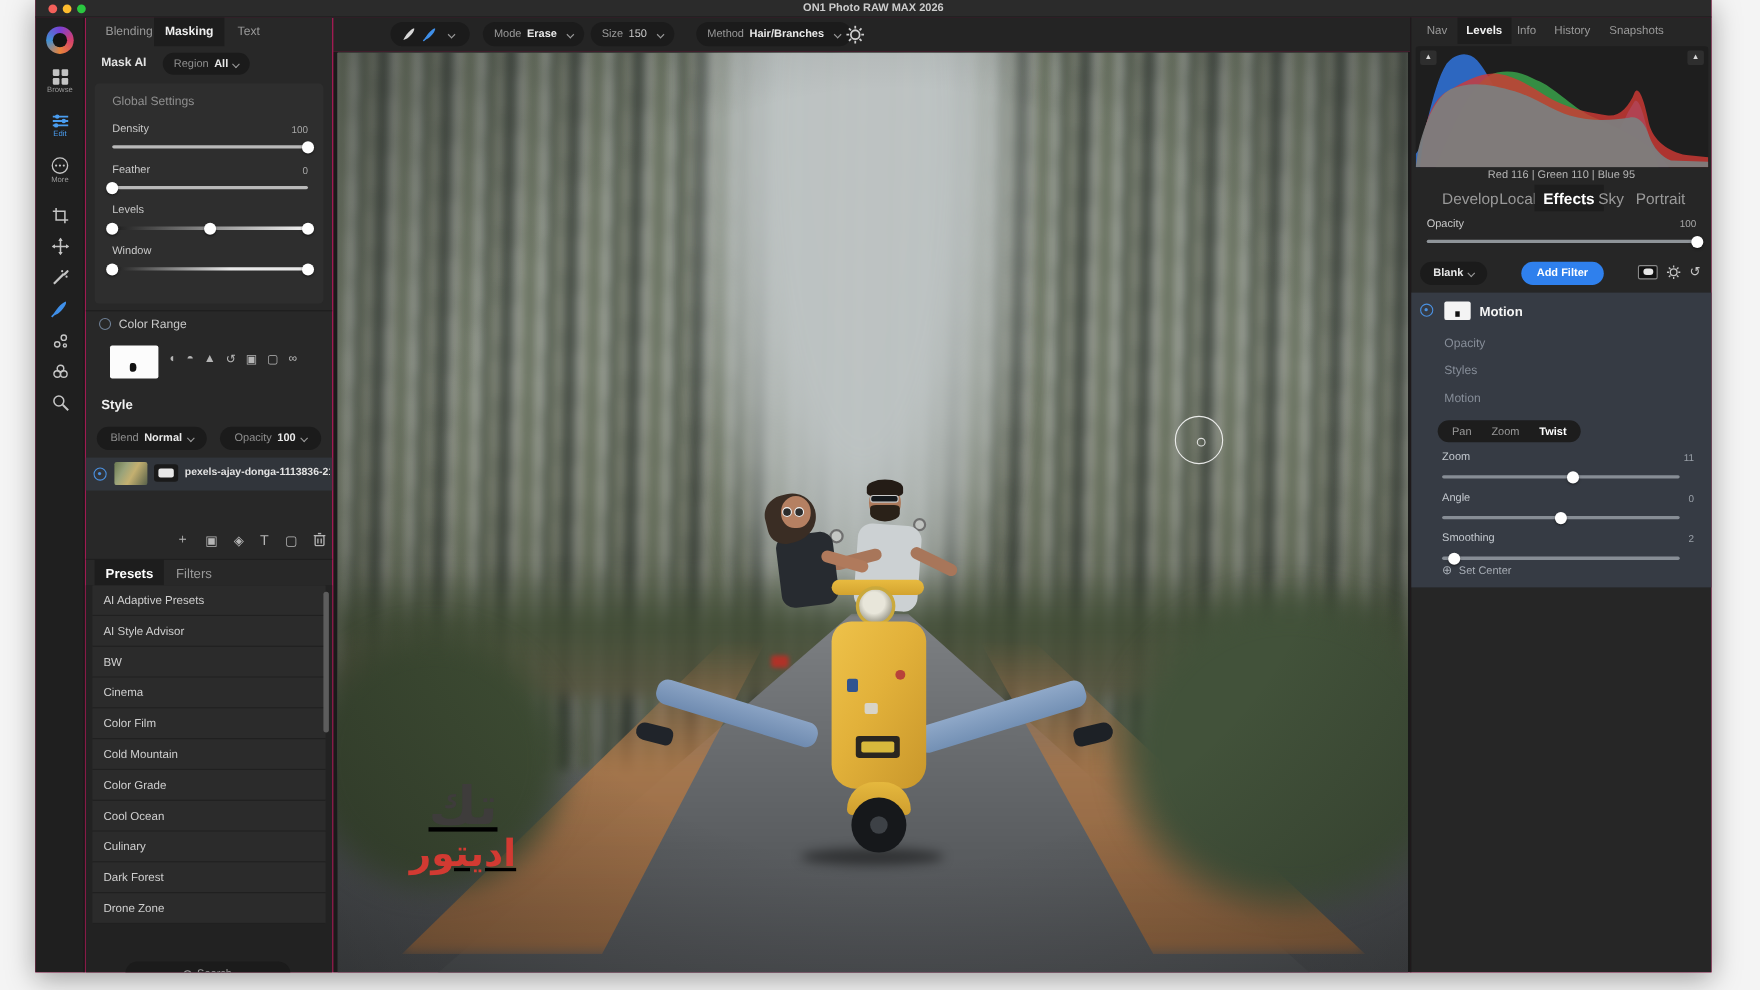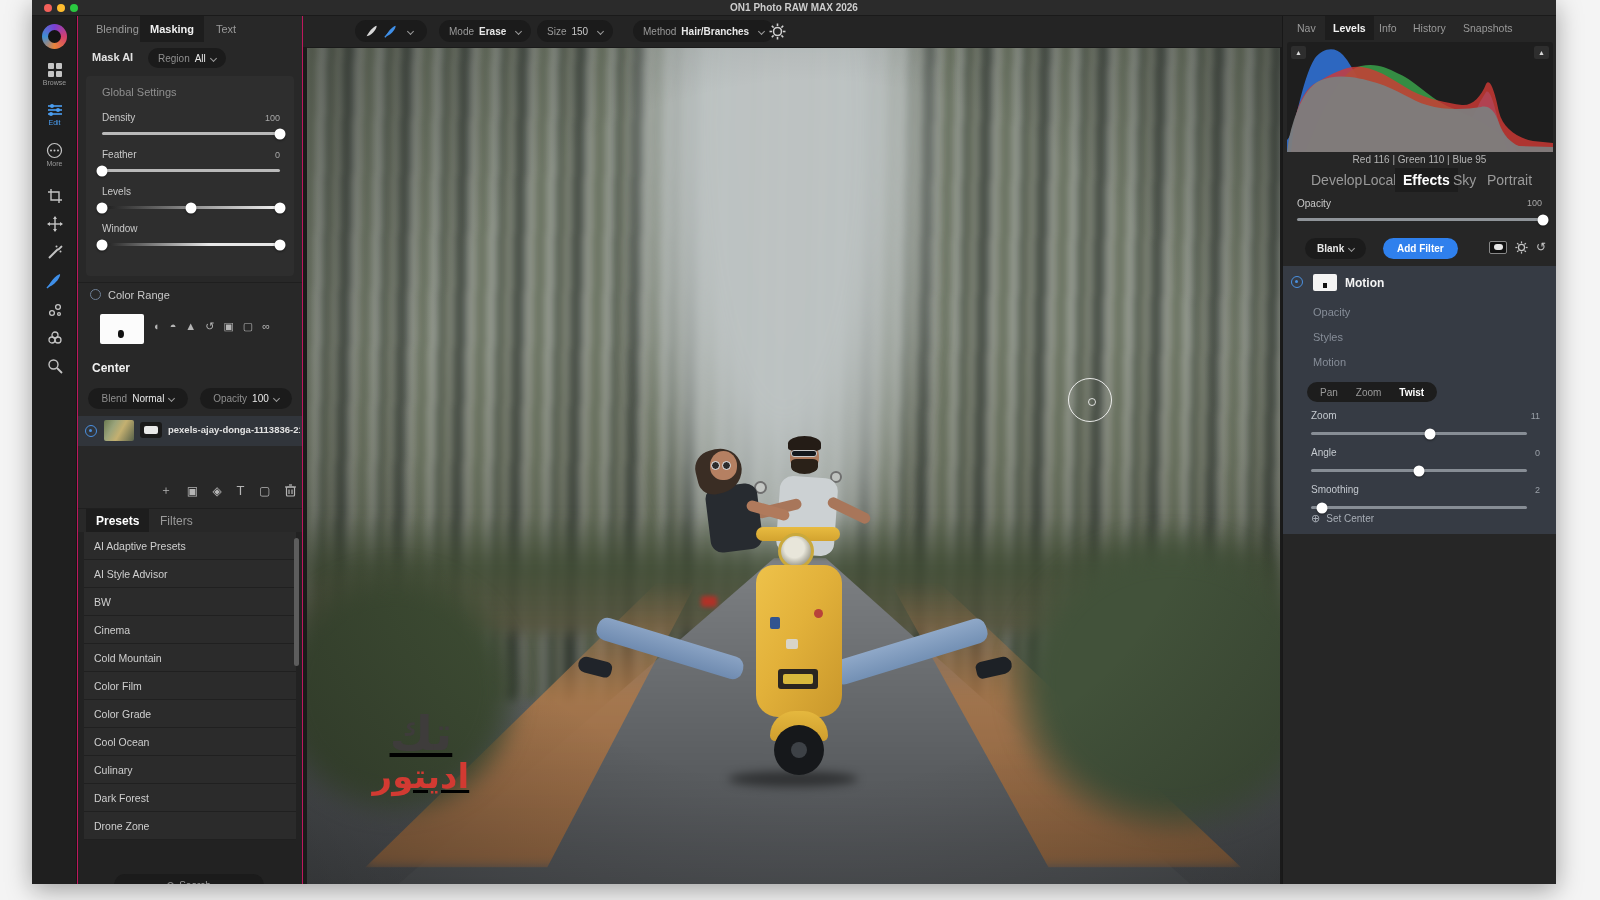--- a/index.html
+++ b/index.html
@@ -42,21 +42,21 @@
   .crange { position:absolute; left:0; top:266px; width:100%; height:24px; border-top:1px solid #1f1f1f; }
   .radio { position:absolute; left:12px; top:6px; width:11px; height:11px; border-radius:50%; border:1.5px solid #6f8096; }
   .crange-label { position:absolute; left:30px; top:6px; font-size:11px; color:#c9c9c9; }
   .maskchip { position:absolute; left:22px; top:298px; width:44px; height:30px; background:#fcfcfc; border-radius:2px; }
   .maskchip::after { content:""; position:absolute; left:18px; top:16px; width:6px; height:8px; background:#111; border-radius:40% 60% 60% 40%; }
   .cricons { position:absolute; left:76px; top:304px; width:140px; display:flex; gap:9px; color:#b5b5b5; font-size:11px; }
 
   .layers-hd { position:absolute; left:14px; top:345px; font-size:12px; font-weight:bold; color:#f0f0f0; }
   .blend-pill { position:absolute; left:10px; top:372px; width:100px; height:21px; }
   .opac-pill { position:absolute; left:122px; top:372px; width:92px; height:21px; }
-  .pill .lab { color:#8f8f8f; margin-right:5px; } .pill .val { color:#e8e8e8; font-weight:normal; }
+  .pill .lab { color:#8f8f8f; margin-right:5px; } .pill .val { color:#e8e8e8; font-weight:bold; }
   .layerrow { position:absolute; left:0; top:400px; width:100%; height:30px; background:#31353b; }
   .vtoggle { position:absolute; width:12px; height:12px; border-radius:50%; border:1.5px solid #4a90e0; }
   .vtoggle::after { content:""; position:absolute; left:3px; top:3px; width:3px; height:3px; border-radius:50%; background:#4a90e0; }
   .lthumb { position:absolute; left:26px; top:4px; width:30px; height:21px; border-radius:2px;
             background:linear-gradient(120deg,#6b7a52 0%,#9aa37a 30%,#c4b070 55%,#57614a 100%); }
   .lmask { position:absolute; left:62px; top:6px; width:22px; height:16px; background:#1a1a1a; border-radius:3px; }
   .lmask::after { content:""; position:absolute; left:4px; top:4px; width:14px; height:8px; background:#e9e9e9; border-radius:2px; }
   .lname { position:absolute; left:90px; top:8px; font-size:9.5px; font-weight:bold; color:#e3e3e3; white-space:nowrap; overflow:hidden; width:132px; }
   .lactions { position:absolute; left:82px; top:466px; width:136px; display:flex; justify-content:space-between; color:#b5b5b5; font-size:12px; align-items:center; }
 
@@ -160,21 +160,21 @@
   .histo { position:absolute; left:4px; top:26px; width:266px; height:110px; background:#1e1e1e; border-radius:3px; }
   .tri { position:absolute; top:4px; width:15px; height:13px; background:#2e2e2e; border-radius:2px; color:#d8d8d8; font-size:7px; text-align:center; line-height:13px; }
   .readout { position:absolute; left:0; top:138px; width:100%; text-align:center; font-size:10px; color:#b5b5b5; }
   .mtabs { position:absolute; left:0; top:152px; width:100%; height:24px; }
   .mtab { position:absolute; top:0; height:24px; line-height:24px; font-size:14px; color:#9a9a9a; padding:0 8px; }
   .mtab.active { background:#1d1d1d; color:#ffffff; font-weight:bold; }
   .r-opacity-label { position:absolute; left:14px; top:182px; font-size:10px; color:#c9c9c9; }
   .r-opacity-val { position:absolute; right:14px; top:182px; font-size:9px; color:#a8a8a8; }
   .rtrack { position:absolute; left:14px; width:246px; height:3px; border-radius:2px; background:#8f9499; }
   .filterbar { position:absolute; left:0; top:222px; width:100%; height:24px; }
-  .blank-pill { position:absolute; left:22px; top:0; height:21px; padding:0 12px; }
+  .blank-pill { position:absolute; left:8px; top:0; height:21px; padding:0 12px; }
   .blank-pill .val { font-weight:bold; color:#e8e8e8; }
   .addfilter { position:absolute; left:100px; top:0; height:21px; padding:0 14px; border-radius:11px; background:#2f80ed; color:#fff; font-size:10px; font-weight:bold; display:flex; align-items:center; }
   .fb-icons { position:absolute; right:10px; top:2px; display:flex; gap:8px; color:#c4c4c4; font-size:12px; align-items:center; }
   .maskico { width:18px; height:13px; background:#111; border:1px solid #888; border-radius:2px; position:relative; }
   .maskico::after{ content:""; position:absolute; left:4px; top:2.5px; width:9px; height:6px; background:#e6e6e6; border-radius:3px; }
 
   .motioncard { position:absolute; left:0; top:250px; width:100%; height:268px; background:#363b44; }
   .mc-head { position:absolute; left:0; top:8px; width:100%; height:22px; }
   .mc-chip { position:absolute; left:30px; top:0; width:24px; height:17px; background:#f4f4f4; border-radius:2px; }
   .mc-chip::after { content:""; position:absolute; left:10px; top:9px; width:4px; height:5px; background:#111; }
@@ -355,21 +355,21 @@
     <div class="cricons">
       <span>◐</span>
       <span>◓</span>
       <span>▲</span>
       <span>↺</span>
       <span>▣</span>
       <span>▢</span>
       <span>∞</span>
     </div>
 
-    <div class="layers-hd">Center</div>
+    <div class="layers-hd">Style</div>
     <div class="pill blend-pill">
       <span class="lab">Blend</span>
       <span class="val">Normal</span>
       <span class="chev"></span>
     </div>
     <div class="pill opac-pill">
       <span class="lab">Opacity</span>
       <span class="val">100</span>
       <span class="chev"></span>
     </div>
@@ -401,22 +401,22 @@
     <div class="ptabs">
       <div class="ptab active" style="left:8px;">Presets</div>
       <div class="ptab" style="left:72px;">Filters</div>
     </div>
 
     <div class="plist">
       <div class="pitem">AI Adaptive Presets</div>
       <div class="pitem">AI Style Advisor</div>
       <div class="pitem">BW</div>
       <div class="pitem">Cinema</div>
+      <div class="pitem">Color Film</div>
       <div class="pitem">Cold Mountain</div>
-      <div class="pitem">Color Film</div>
       <div class="pitem">Color Grade</div>
       <div class="pitem">Cool Ocean</div>
       <div class="pitem">Culinary</div>
       <div class="pitem">Dark Forest</div>
       <div class="pitem">Drone Zone</div>
       <div class="pscroll"></div>
       <div class="searchbar">
         <span class="mag"></span>
         <span>Search</span>
       </div>

